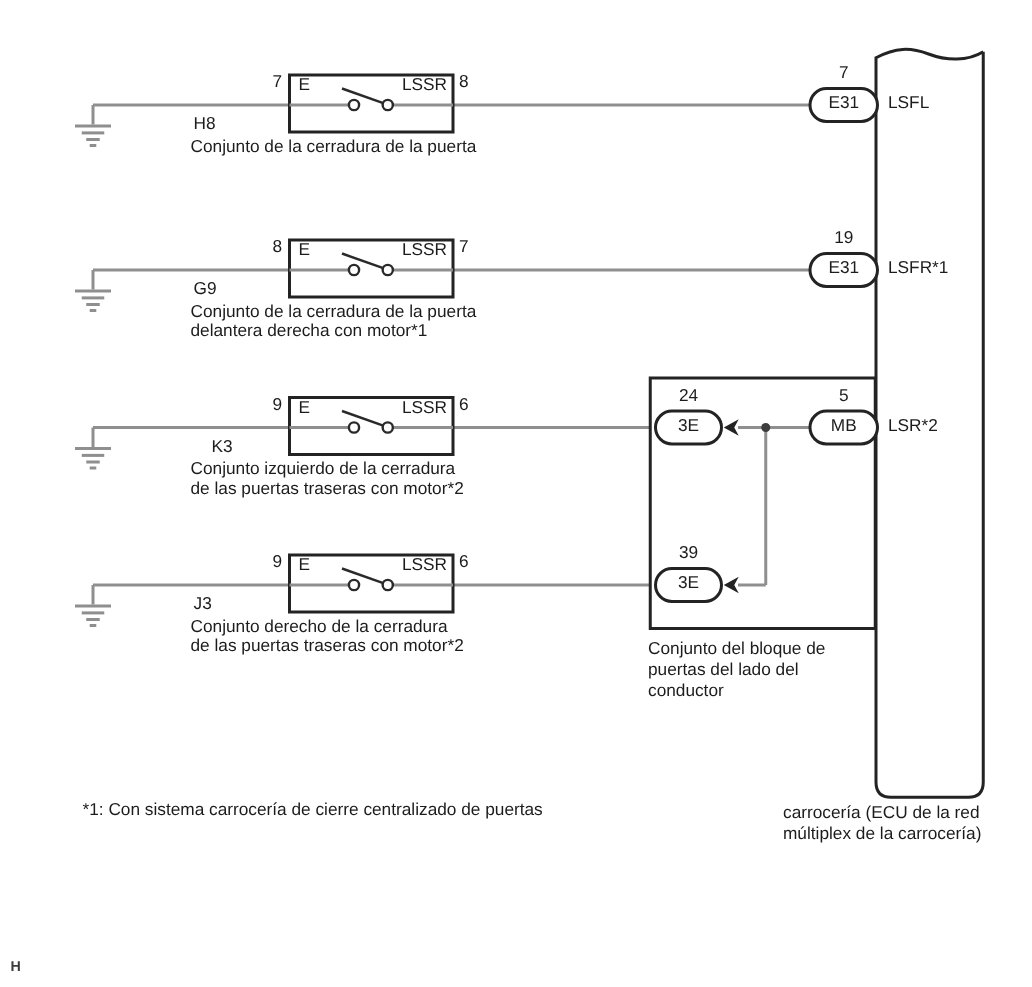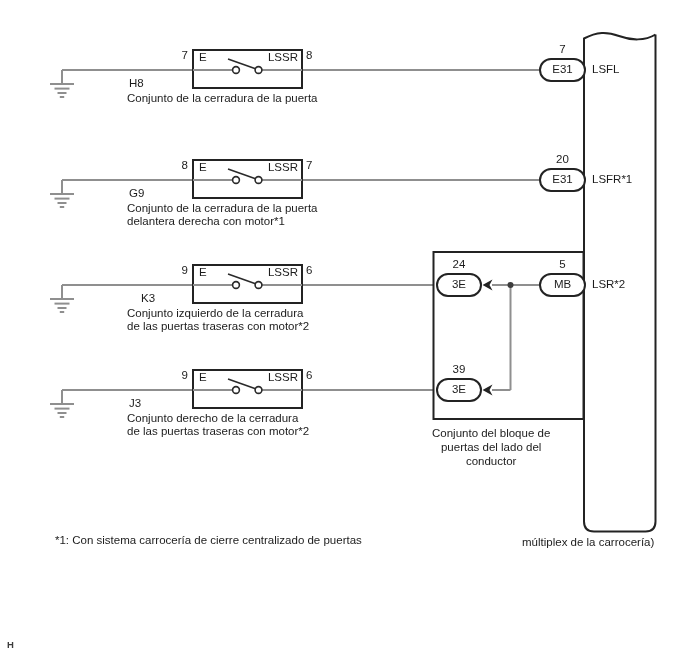--- a/index.html
+++ b/index.html
@@ -12,21 +12,21 @@
   .blk  { stroke:#232323; stroke-width:2; fill:#ffffff; }
   .sw   { stroke:#2a2a2a; stroke-width:1.6; fill:none; }
   .swc  { stroke:#2a2a2a; stroke-width:1.6; fill:#ffffff; }
   .arrow{ fill:#232323; }
   .t {
     position:absolute; font-size:11.5px; line-height:13px; color:#1c1c1c;
     white-space:nowrap;
   }
   .t span { display:block; }
   .desc { line-height:12.5px; }
-  .lbl3 { line-height:13.8px;text-align:center; }
+  .lbl3 { line-height:13.8px; }
   .ctr { text-align:center; }
   .rgt { text-align:right; }
   .mark { font-size:9.5px; font-weight:bold; color:#3c3c3c; }
 </style>
 </head>
 <body>
 
 <div id="stage">
 
   <svg id="art" width="688" height="658" viewBox="0 0 688 658">
@@ -140,21 +140,21 @@
 
   <div class="t rgt" style="left:158px;top:159px;width:30px">8</div>
   <div class="t" style="left:306px;top:159px">7</div>
   <div class="t" style="left:199px;top:161px">E</div>
   <div class="t rgt" style="left:245px;top:161px;width:53px">LSSR</div>
   <div class="t" style="left:129px;top:187px">G9</div>
   <div class="t desc" style="left:127px;top:202px">
     <span>Conjunto de la cerradura de la puerta</span>
     <span>delantera derecha con motor*1</span>
   </div>
-  <div class="t ctr" style="left:540px;top:153px;width:45px">20</div>
+  <div class="t ctr" style="left:540px;top:153px;width:45px">19</div>
   <div class="t ctr" style="left:540px;top:173px;width:45px">E31</div>
   <div class="t" style="left:592px;top:173px">LSFR*1</div>
 
   <div class="t rgt" style="left:158px;top:264px;width:30px">9</div>
   <div class="t" style="left:306px;top:264px">6</div>
   <div class="t" style="left:199px;top:266px">E</div>
   <div class="t rgt" style="left:245px;top:266px;width:53px">LSSR</div>
   <div class="t" style="left:141px;top:292px">K3</div>
   <div class="t desc" style="left:127px;top:307px">
     <span>Conjunto izquierdo de la cerradura</span>
@@ -178,20 +178,21 @@
   <div class="t ctr" style="left:437px;top:363px;width:44px">39</div>
   <div class="t ctr" style="left:437px;top:383px;width:44px">3E</div>
 
   <div class="t lbl3" style="left:432px;top:427px">
     <span>Conjunto del bloque de</span>
     <span>puertas del lado del</span>
     <span>conductor</span>
   </div>
 
   <div class="t lbl3" style="left:522px;top:536px">
+    <span>carrocería (ECU de la red</span>
     <span>múltiplex de la carrocería)</span>
   </div>
 
   <div class="t" style="left:55px;top:534px">*1: Con sistema carrocería de cierre centralizado de puertas</div>
 
   <div class="t mark" style="left:7px;top:638px">H</div>
 
 </div>
 
 </body></html>

